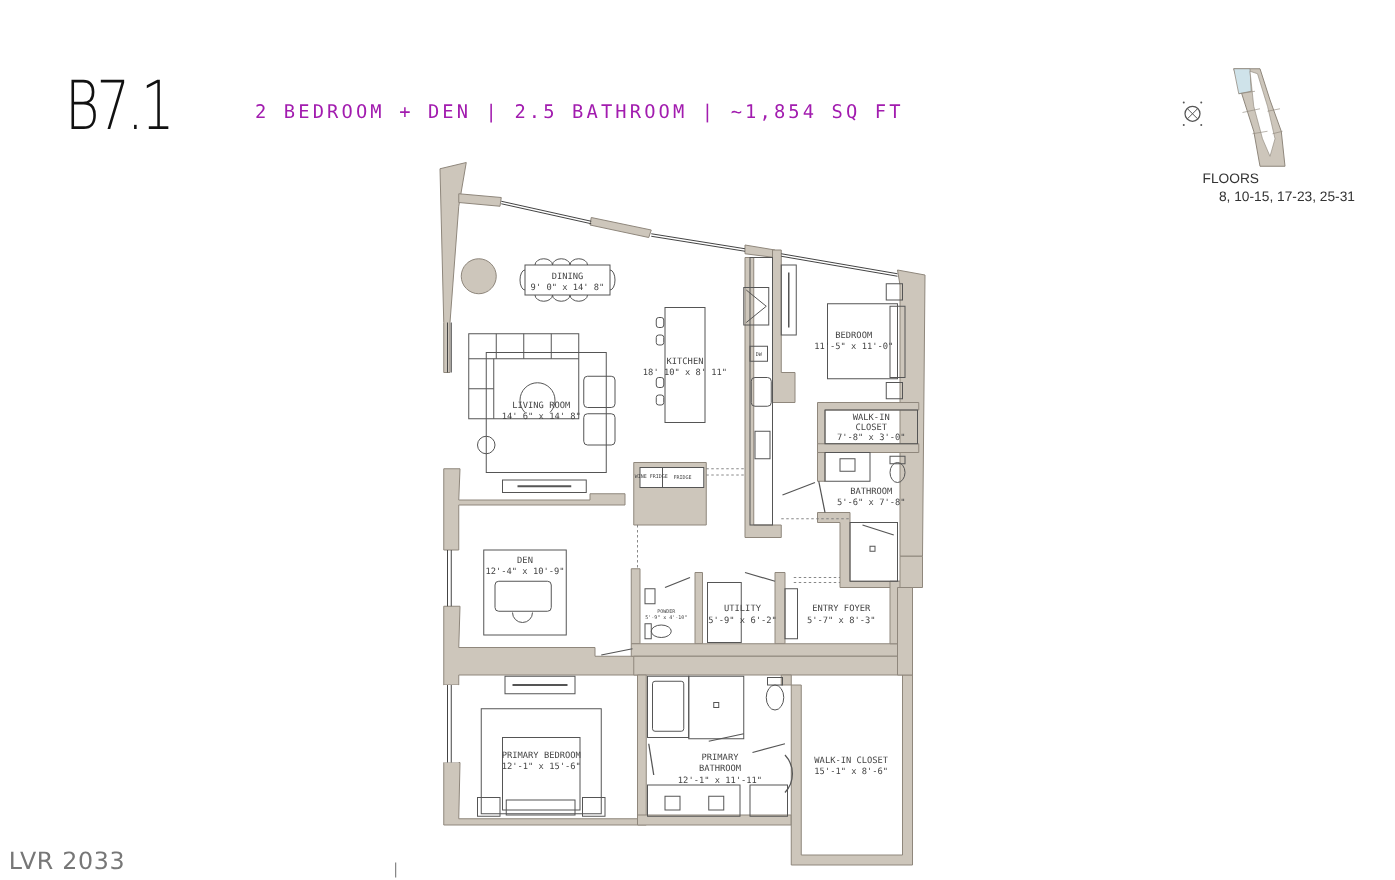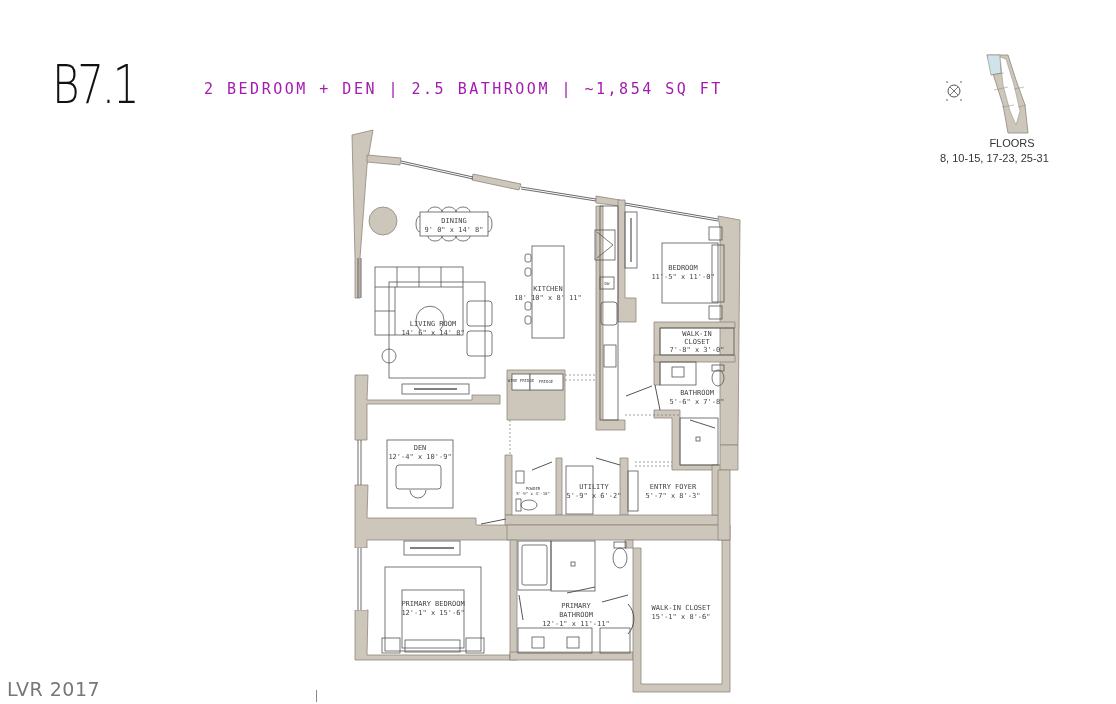--- a/index.html
+++ b/index.html
@@ -1,21 +1,21 @@
 <!DOCTYPE html>
 <html><head>
 <meta charset="utf-8">
 <style>
   html, body { margin:0; padding:0; background:#ffffff; }
   body { width:1116px; height:704px; position:relative; overflow:hidden; font-family:"DejaVu Sans", sans-serif; color:#111; }
   .unit-code { position:absolute; left:52px; top:58px; font-family:"DejaVu Sans", sans-serif; font-size:54px; font-weight:300; letter-spacing:-3px; transform:scaleX(0.78); transform-origin:left top; line-height:1; color:#111; }
   .specs { position:absolute; left:204px; top:80px; font-family:"DejaVu Sans Mono", monospace; font-size:15px; letter-spacing:2.5px; color:#a21caf; white-space:nowrap; }
   .keyplan { position:absolute; left:930px; top:45px; width:180px; height:90px; }
-  .floors-title { position:absolute; left:962px; top:137px; width:100px; text-align:center; font-family:"Liberation Sans", sans-serif; font-size:11px; color:#333; }
-  .floors-list { position:absolute; left:940px; top:152px; width:144px; text-align:left; font-family:"Liberation Sans", sans-serif; font-size:11px; color:#333; }
+  .floors-title { position:absolute; left:962px; top:137px; width:100px; font-family:"Liberation Sans", sans-serif; font-size:11px; color:#333; }
+  .floors-list { position:absolute; left:940px; top:152px; width:144px; text-align:right; font-family:"Liberation Sans", sans-serif; font-size:11px; color:#333; }
   .watermark { position:absolute; left:7px; top:678px; font-family:"DejaVu Sans", sans-serif; font-size:19px; color:#777; letter-spacing:0.5px; }
   .tick { position:absolute; left:316px; top:690px; width:1px; height:12px; background:#888; }
   .plan { position:absolute; left:0; top:0; width:1116px; height:704px; }
   .rl { font-family:"DejaVu Sans Mono", monospace; font-size:7px; fill:#444; text-anchor:middle; }
   .rl-s { font-family:"DejaVu Sans Mono", monospace; font-size:4px; fill:#444; text-anchor:middle; }
 </style>
 </head>
 <body>
 
 <div class="unit-code">B7.1</div>
@@ -260,14 +260,14 @@
 
     <text class="rl" x="681" y="610">WALK-IN CLOSET</text>
     <text class="rl" x="681" y="619">15'-1" x 8'-6"</text>
 
     <text class="rl-s" x="607" y="285">DW</text>
     <text class="rl-s" x="521" y="382">WINE FRIDGE</text>
     <text class="rl-s" x="546" y="383">FRIDGE</text>
   </g>
 </svg>
 
-<div class="watermark">LVR 2017</div>
+<div class="watermark">LVR 2033</div>
 <div class="tick"></div>
 
 </body></html>

